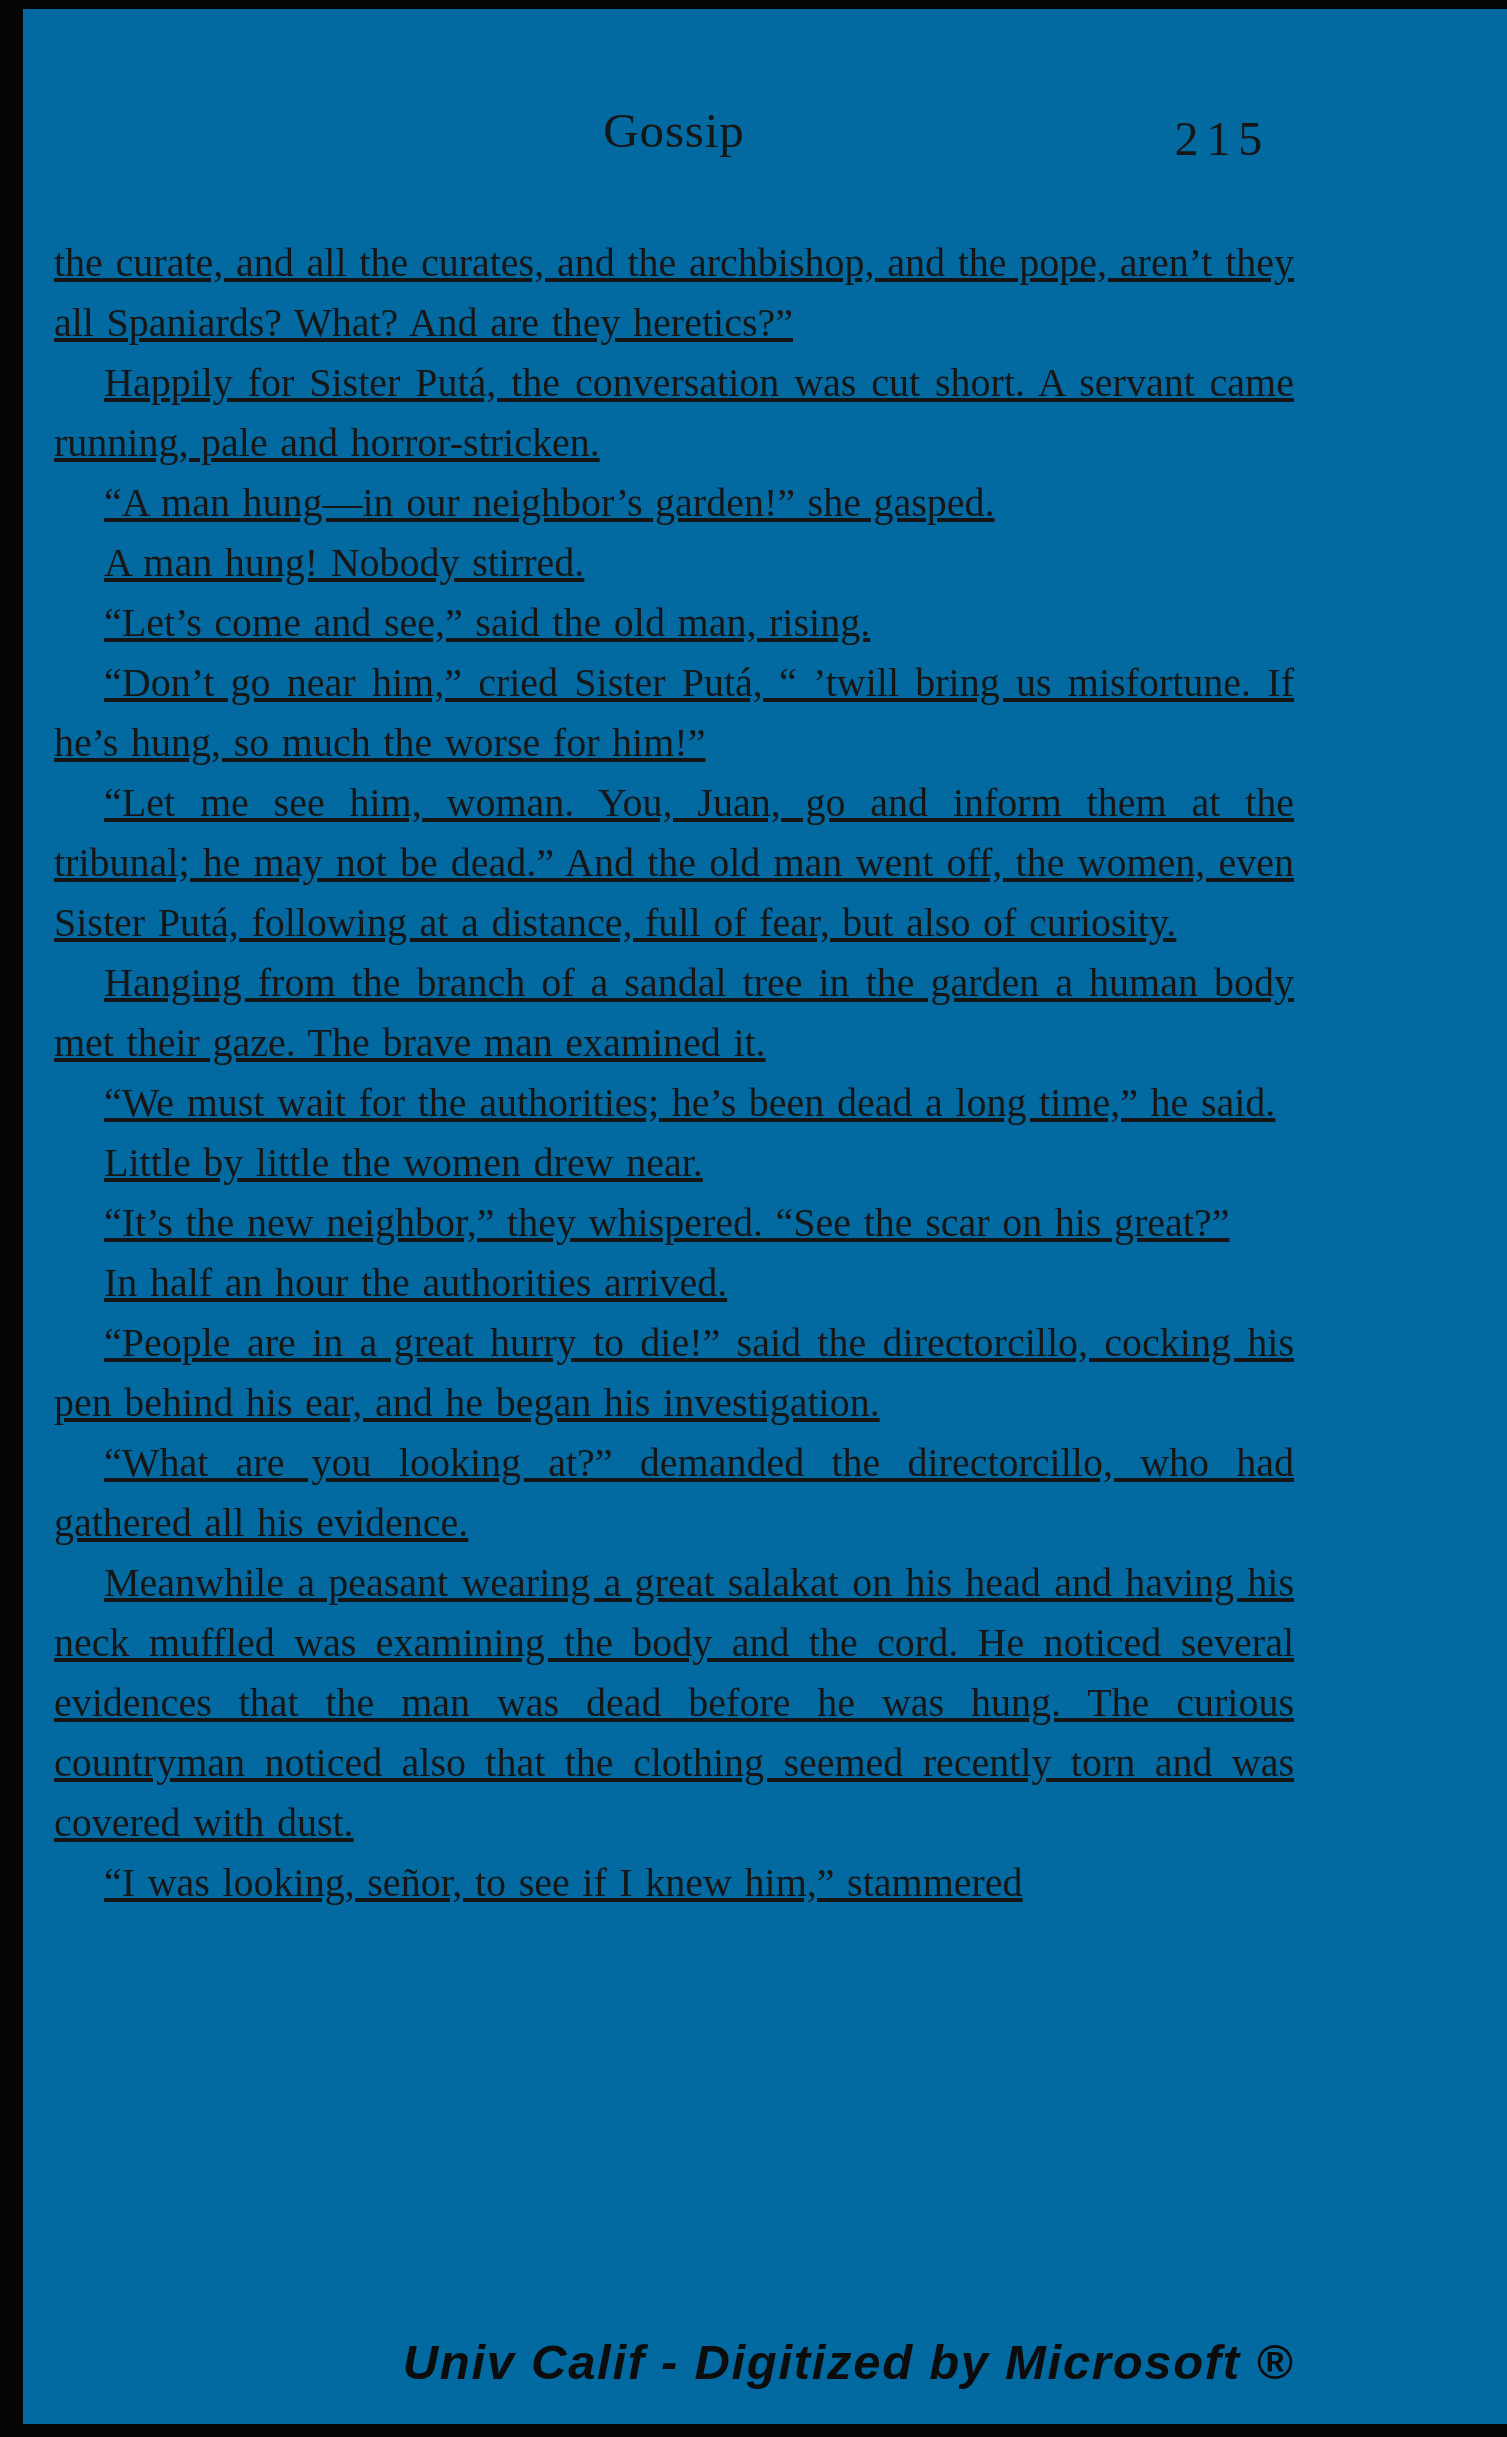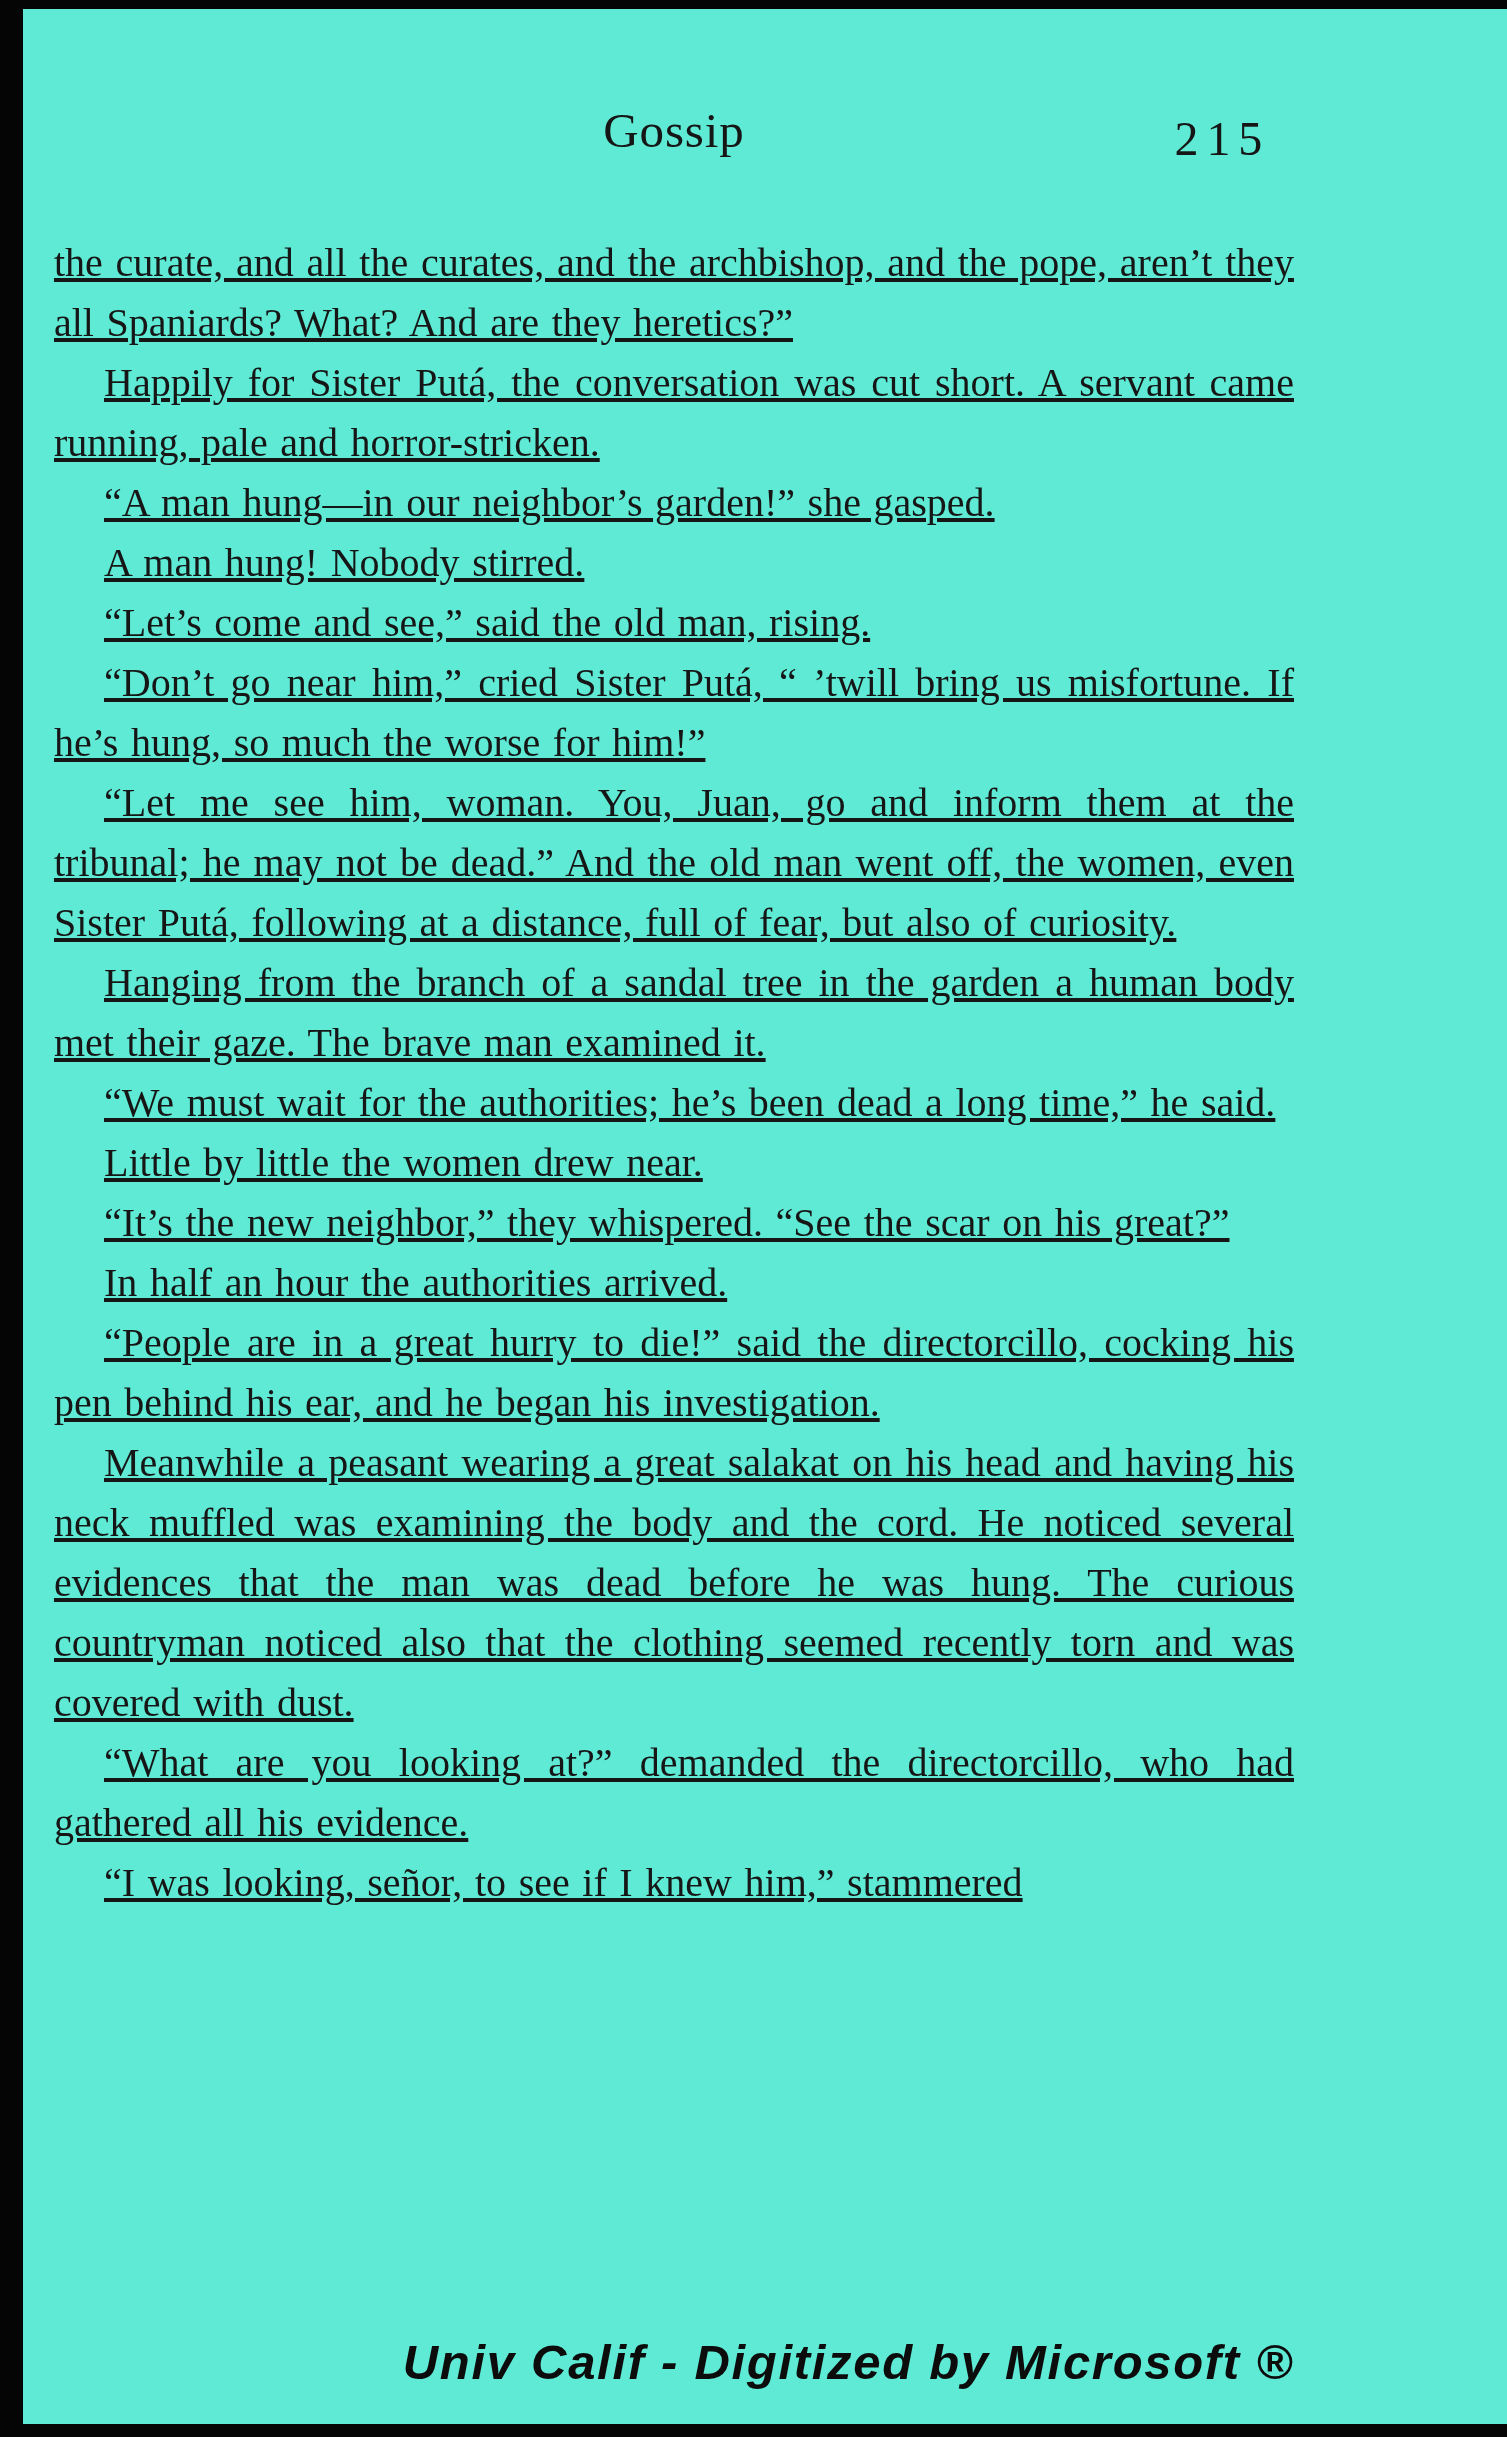--- a/index.html
+++ b/index.html
@@ -4,21 +4,21 @@
 <style>
   html, body {
     margin: 0;
     padding: 0;
     background: #e8e8e8;
   }
   .canvas {
     position: relative;
     width: 1507px;
     height: 2438px;
-    background: #5eead4;
+    background: #0369a1;
     overflow: hidden;
     font-family: "Liberation Serif", serif;
     color: #161616;
   }
   
   .edge { position: absolute; background: #050505; }
   .edge-left   { left: 0; top: 0; width: 22.6px; height: 100%; }
   .edge-top    { left: 0; top: 0; width: 100%; height: 8.7px; }
   .edge-bottom { left: 0; bottom: 0; width: 100%; height: 14px; }
 
@@ -101,22 +101,22 @@
         <p class="indent">A man hung! Nobody stirred.</p>
         <p class="indent">“Let’s come and see,” said the old man, rising.</p>
         <p class="indent">“Don’t go near him,” cried Sister Putá, “ ’twill bring us misfortune. If he’s hung, so much the worse for him!”</p>
         <p class="indent">“Let me see him, woman. You, Juan, go and inform them at the tribunal; he may not be dead.” And the old man went off, the women, even Sister Putá, following at a distance, full of fear, but also of curiosity.</p>
         <p class="indent">Hanging from the branch of a sandal tree in the garden a human body met their gaze. The brave man examined it.</p>
         <p class="indent">“We must wait for the authorities; he’s been dead a long time,” he said.</p>
         <p class="indent">Little by little the women drew near.</p>
         <p class="indent">“It’s the new neighbor,” they whispered. “See the scar on his great?”</p>
         <p class="indent">In half an hour the authorities arrived.</p>
         <p class="indent">“People are in a great hurry to die!” said the directorcillo, cocking his pen behind his ear, and he began his investigation.</p>
+        <p class="indent">“What are you looking at?” demanded the directorcillo, who had gathered all his evidence.</p>
         <p class="indent">Meanwhile a peasant wearing a great salakat on his head and having his neck muffled was examining the body and the cord. He noticed several evidences that the man was dead before he was hung. The curious countryman noticed also that the clothing seemed recently torn and was covered with dust.</p>
-        <p class="indent">“What are you looking at?” demanded the directorcillo, who had gathered all his evidence.</p>
         <p class="indent">“I was looking, señor, to see if I knew him,” stammered</p>
       </div>
   </div>
 
   <div class="footer">
     <span>Univ Calif - Digitized by Microsoft ®</span>
   </div>
 </div>
 
 

